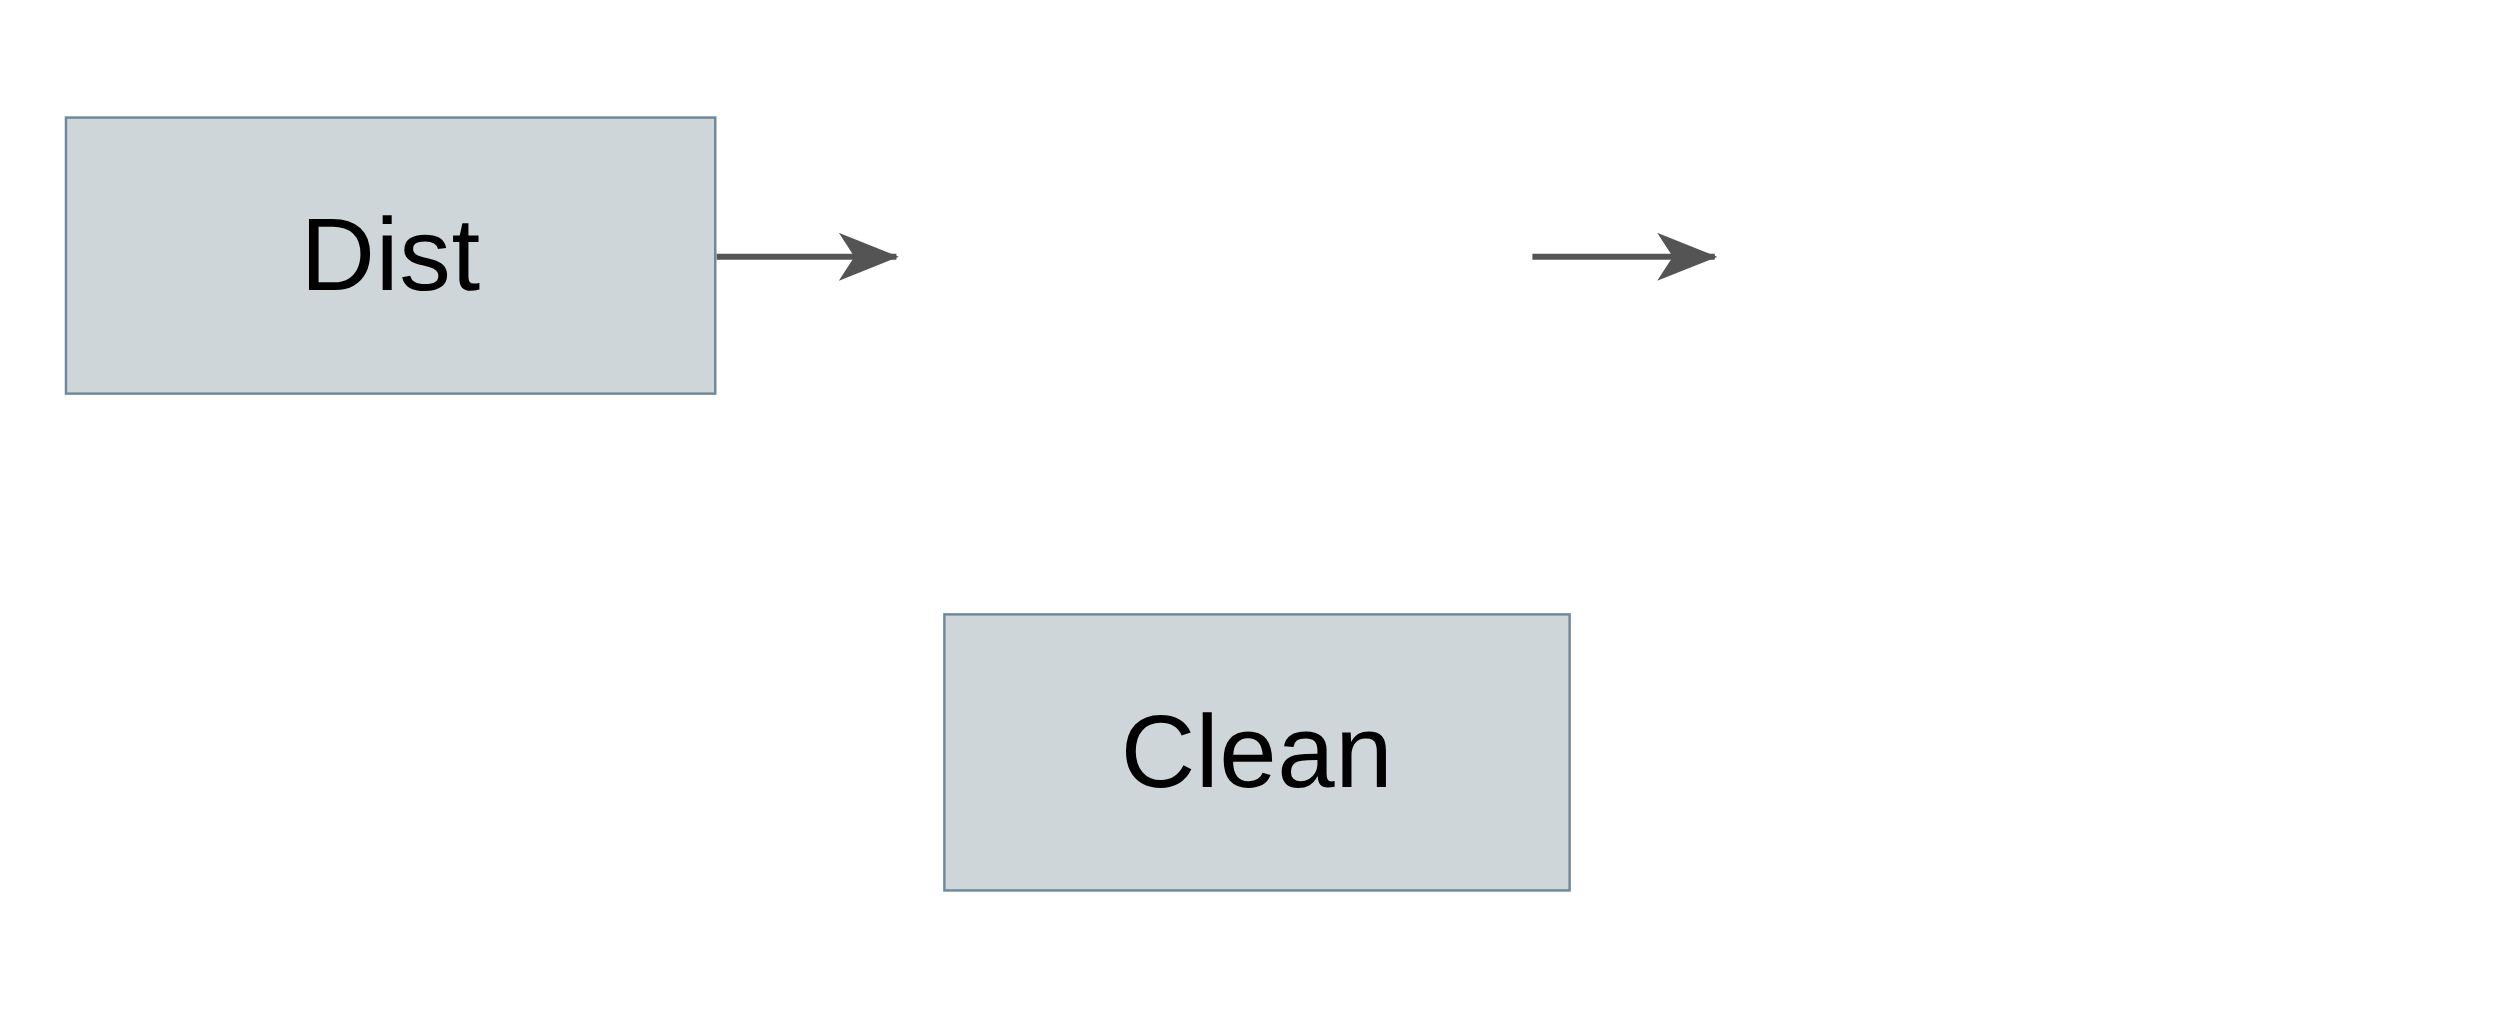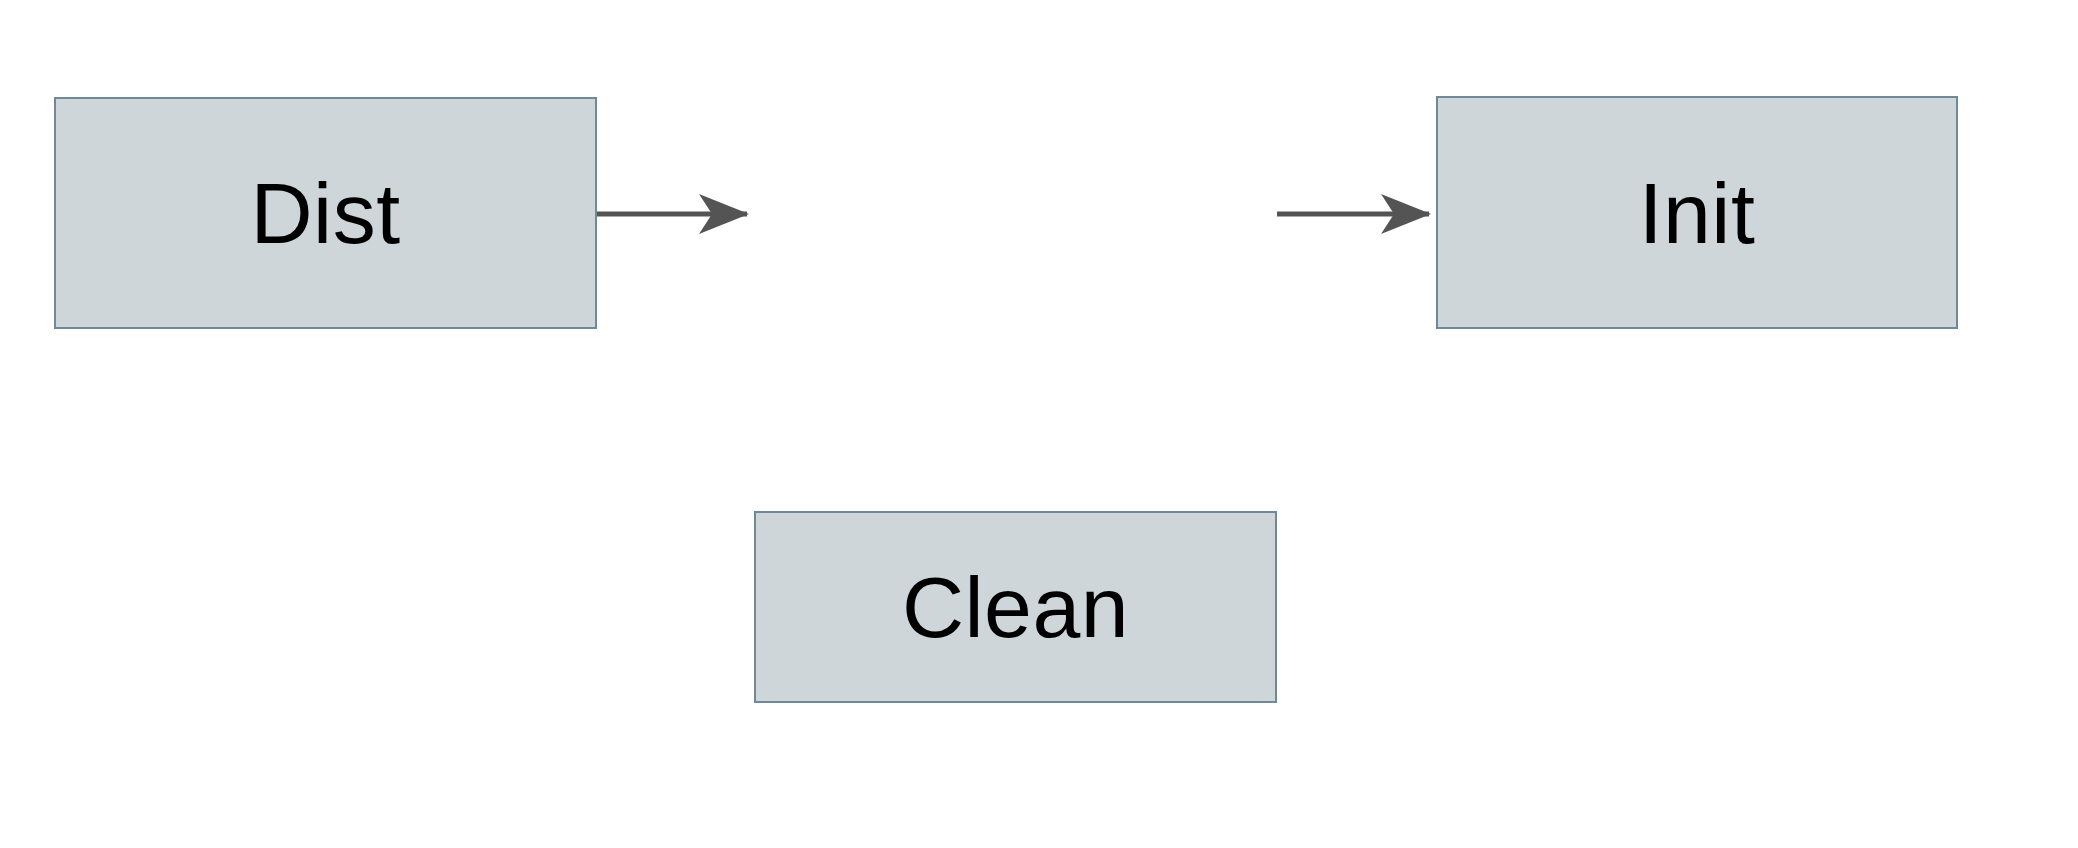--- a/index.html
+++ b/index.html
@@ -72,21 +72,18 @@
   </svg>
 
   <div class="edge-hit" style="left:597px; top:192px; width:157px;"></div>
   <div class="edge-hit" style="left:1277px; top:192px; width:159px;"></div>
 
   <div class="node" style="left:54px; top:97px; width:543px; height:232px;">
     <span class="node-label">Dist</span>
   </div>
 
 
-  <div class="node" style="left:1436px; top:96px; width:522px; height:233px;">
-    <span class="node-label">Init</span>
-  </div>
 
-  <div class="node" style="left:754px; top:511px; width:523px; height:192px;justify-content:center;">
+  <div class="node" style="left:786px; top:511px; width:523px; height:232px;justify-content:center;">
     <span class="node-label">Clean</span>
   </div>
 
 </div>
 
 </body></html>

